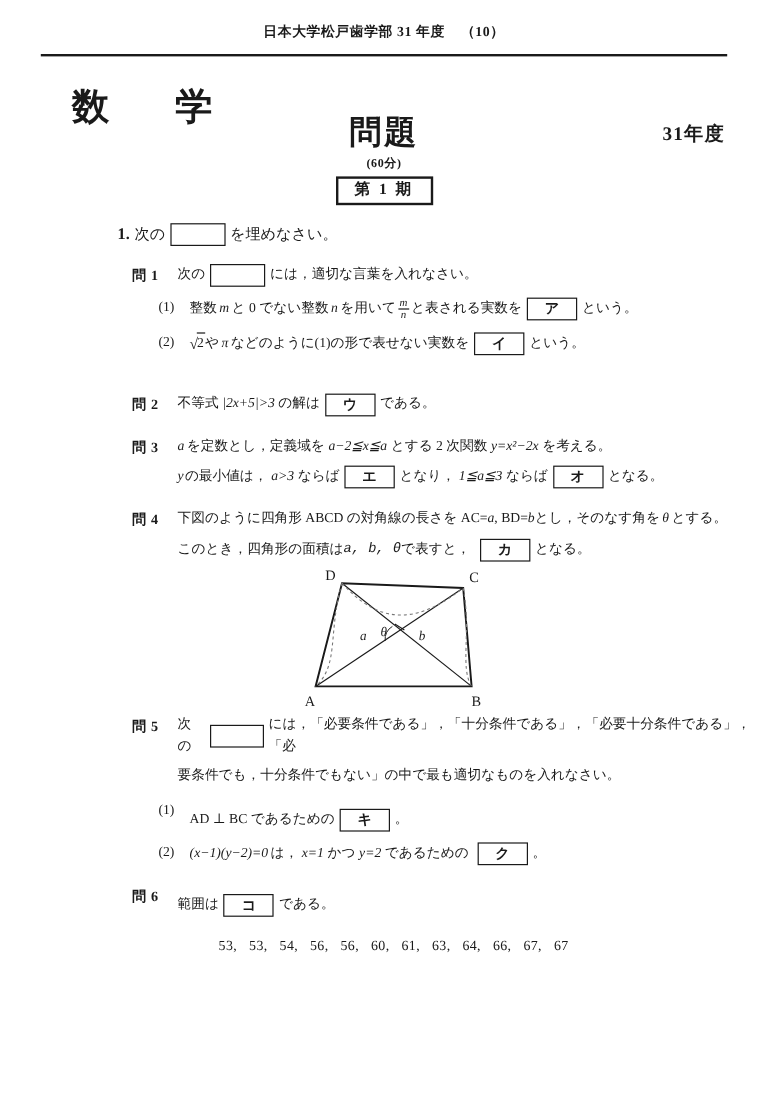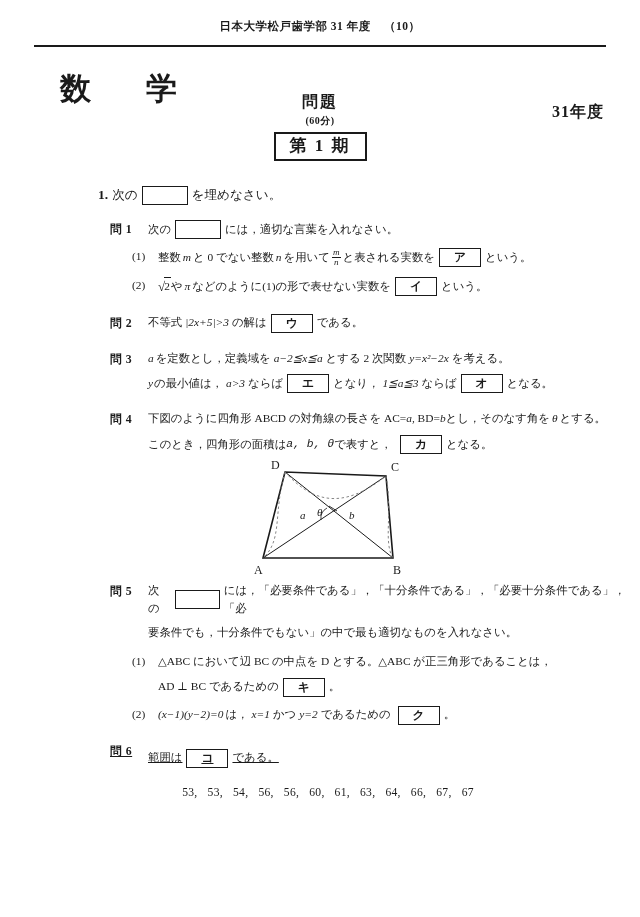--- a/index.html
+++ b/index.html
@@ -47,36 +47,36 @@
     font-size: 31px;
     font-weight: bold;
     letter-spacing: 12px;
   }
   .mondai-wrap {
     position: absolute;
     top: 92px; left: 0; right: 0;
     text-align: center;
   }
   .mondai {
-    font-size: 16px;
+    font-size: 27px;
     font-weight: bold;
     letter-spacing: 2px;
   }
   .mins {
     font-size: 10px;
     font-weight: bold;
     margin-top: 1px;
     letter-spacing: 0.5px;
   }
   .term-box {
     display: inline-block;
     margin-top: 4px;
     border: 2.5px solid #1a1a1a;
     padding: 2px 14px 3px 14px;
-    font-size: 17px;
+    font-size: 13px;
     font-weight: bold;
     letter-spacing: 2px;
     line-height: 1.15;
   }
   .year {
     position: absolute;
     top: 102px; right: 36px;
     font-size: 16px;
     font-weight: bold;
     letter-spacing: 1px;
@@ -269,21 +269,21 @@
         <span style="font-size:13px;">√</span>
           <span class="rad">2</span>
         <span>や</span>
         <span class="m" style="margin:0 2px;">π</span>
         <span>などのように(1)の形で表せない実数を</span>
         <span class="kana">イ</span>
         <span>という。</span>
       </div>
     </div>
 
-    <div class="mon blk" style="margin-top:17px;">
+    <div class="mon blk" style="margin-top:31px;">
       <div class="lbl">問 2</div>
       <div class="cnt line">
         <span>不等式</span>
         <span class="m" style="margin:0 3px;">|2x+5|&gt;3</span>
         <span>の解は</span>
         <span class="kana">ウ</span>
         <span>である。</span>
       </div>
     </div>
 
@@ -369,21 +369,20 @@
           <span class="blank"></span>
           <span>には，「必要条件である」，「十分条件である」，「必要十分条件である」，「必</span>
         </div>
         <div style="margin-top:7px;">要条件でも，十分条件でもない」の中で最も適切なものを入れなさい。</div>
       </div>
     </div>
 
     <div class="sub blk" style="margin-top:11px;">
       <div class="pn">(1)</div>
       <div class="cnt">
-        <div>△ABC において辺 BC の中点を D とする。△ABC が正三角形であることは，</div>
         <div class="line" style="margin-top:7px;">
           <span>AD ⊥ BC であるための</span>
           <span class="kana">キ</span>
           <span>。</span>
         </div>
       </div>
     </div>
 
     <div class="sub blk" style="margin-top:9px;">
       <div class="pn">(2)</div>
@@ -392,21 +391,21 @@
         <span>は，</span>
         <span class="m" style="margin:0 3px;text-align:center;">x=1</span>
         <span>かつ</span>
         <span class="m" style="margin:0 3px;">y=2</span>
         <span>であるための</span>
         <span class="kana" style="margin-left:7px;">ク</span>
         <span>。</span>
       </div>
     </div>
 
-    <div class="mon blk" style="margin-top:17px;text-decoration:underline;">
+    <div class="mon blk" style="margin-top:17px;">
       <div class="lbl">問 6</div>
       <div class="cnt">
         <div class="line" style="margin-top:7px;">
           <span>範囲は</span>
           <span class="kana">コ</span>
           <span>である。</span>
         </div>
       </div>
     </div>
 

